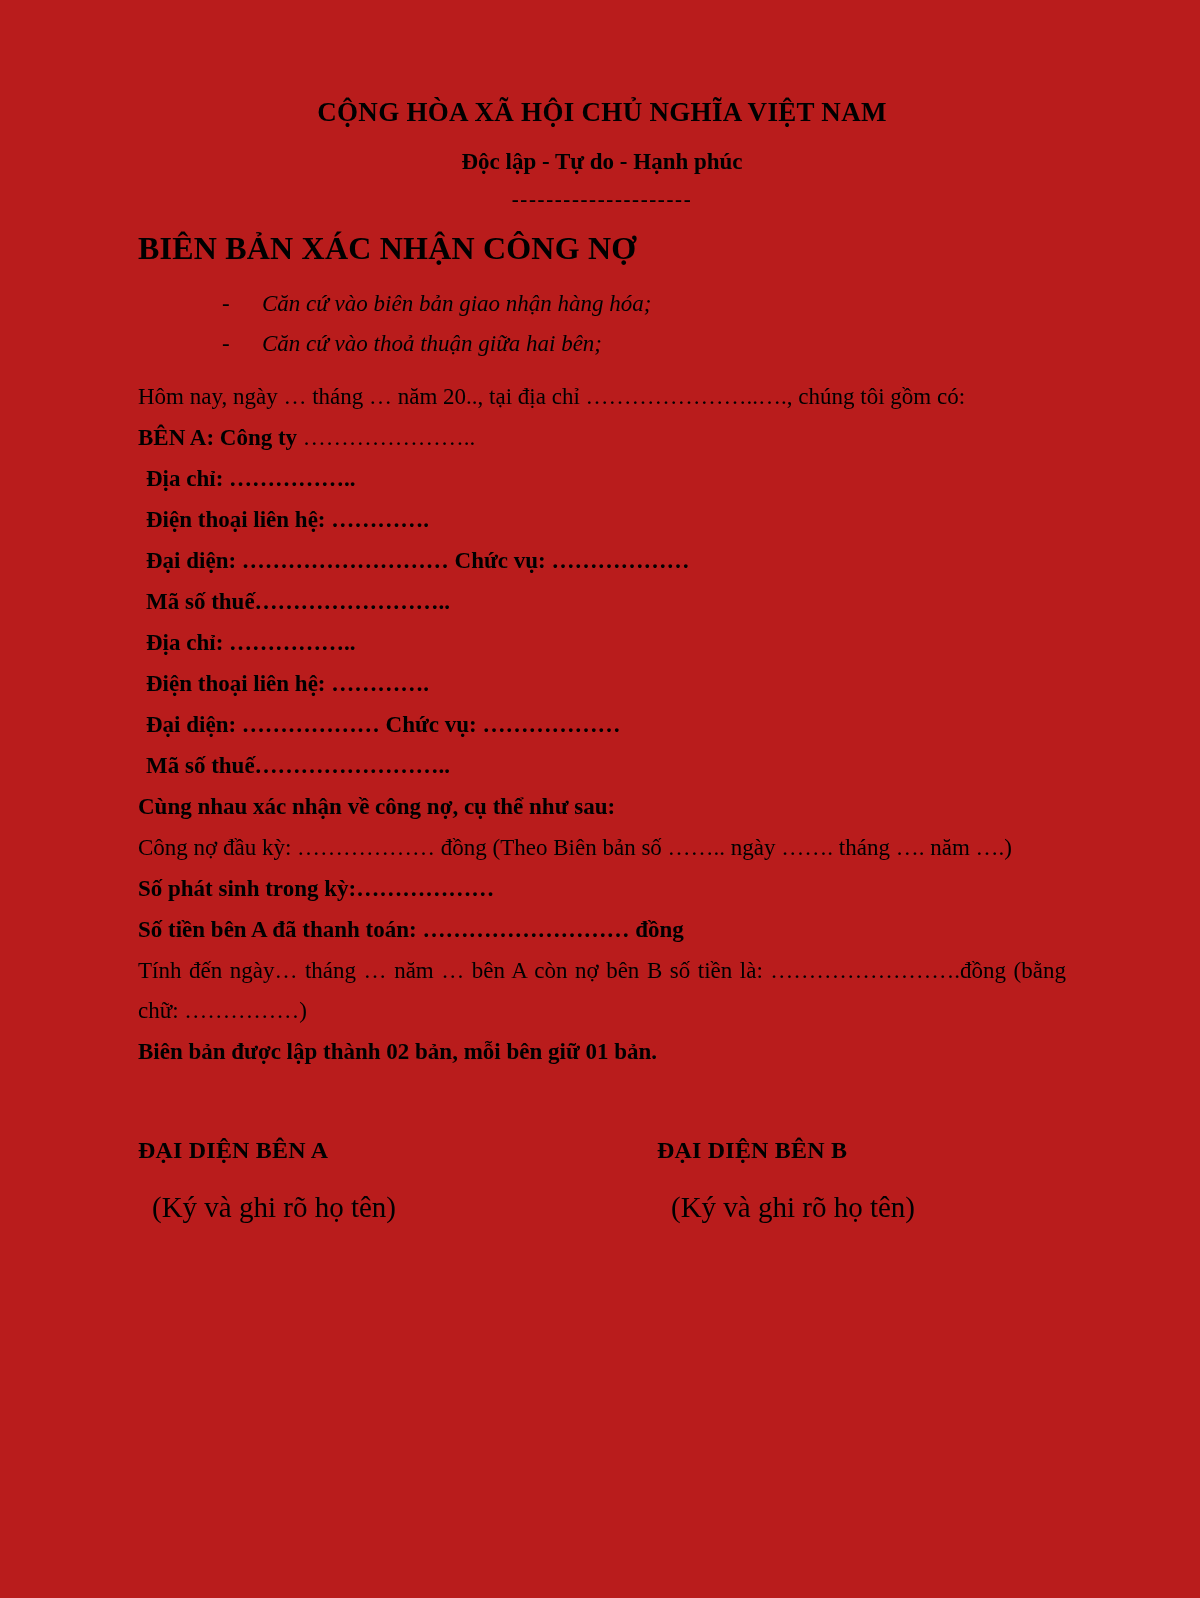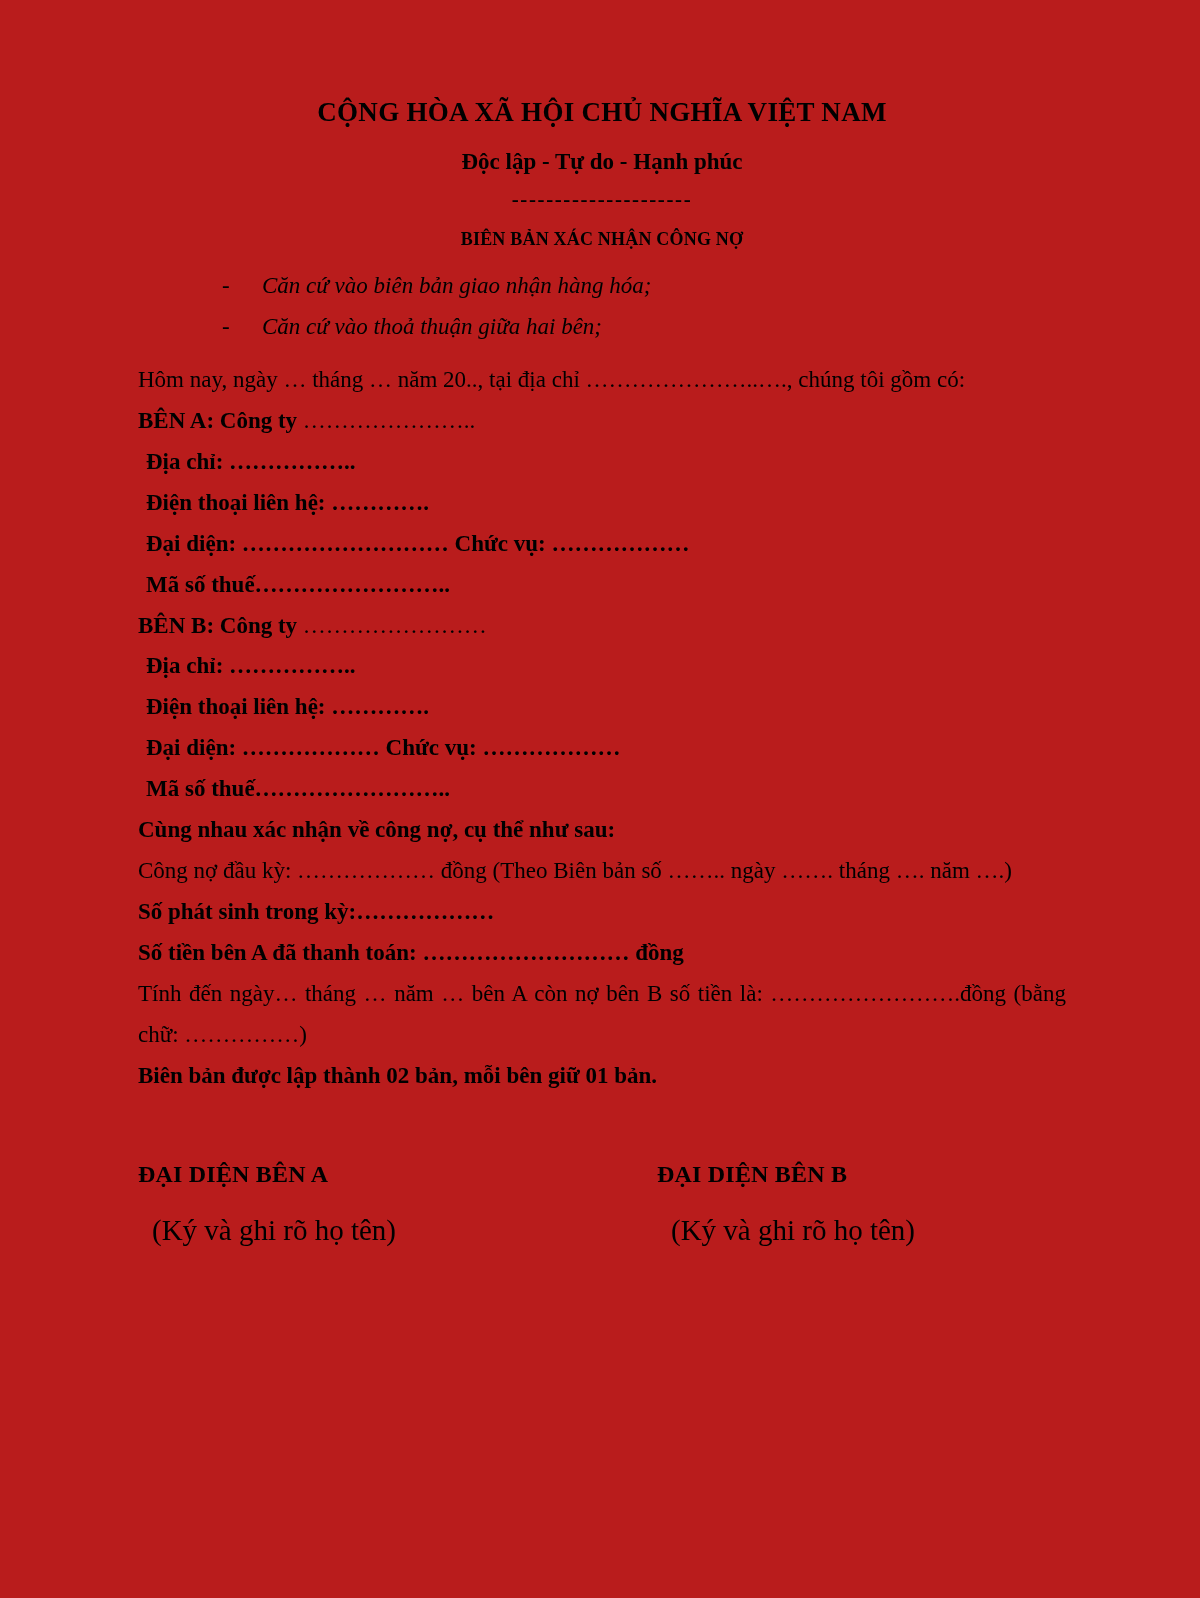--- a/index.html
+++ b/index.html
@@ -49,23 +49,22 @@
   .rule-dashes {
     text-align: center;
     font-weight: bold;
     font-size: 21px;
     letter-spacing: 1.6px;
     line-height: 1.0;
     margin: 0 0 18px 0;
     white-space: nowrap;
   }
   .doc-title {
-    text-align: center;
-    font-weight: bold;
-    font-size: 18px;
+    font-weight: bold;
+    font-size: 32px;
     letter-spacing: 0.2px;
     line-height: 1.25;
     margin: 0 0 16px 0;
   }
 
   
   .basis-list {
     margin: 0 0 12px 0;
     padding: 0;
     list-style: none;
@@ -166,23 +165,20 @@
     <p class="para-justify">Hôm nay, ngày … tháng … năm 20.., tại địa chỉ …………………..…., chúng tôi gồm có:</p>
 
     <p class="party-heading">
       <span class="strong">BÊN A: Công ty</span><span> …………………..</span>
     </p>
     <p class="para indent">Địa chỉ: ……………..</p>
     <p class="para indent">Điện thoại liên hệ: ………….</p>
     <p class="para indent">Đại diện: ……………………… Chức vụ: ………………</p>
     <p class="para indent">Mã số thuế……………………..</p>
 
-    <p class="party-heading">
-      <span class="strong">BÊN B: Công ty</span><span> ……………………</span>
-    </p>
     <p class="para indent">Địa chỉ: ……………..</p>
     <p class="para indent">Điện thoại liên hệ: ………….</p>
     <p class="para indent">Đại diện: ……………… Chức vụ: ………………</p>
     <p class="para indent">Mã số thuế……………………..</p>
 
     <p class="para">Cùng nhau xác nhận về công nợ, cụ thể như sau:</p>
 
     <p class="para-justify">Công nợ đầu kỳ: ……………… đồng (Theo Biên bản số …….. ngày ……. tháng …. năm ….)</p>
 
     <p class="para">Số phát sinh trong kỳ:………………</p>

